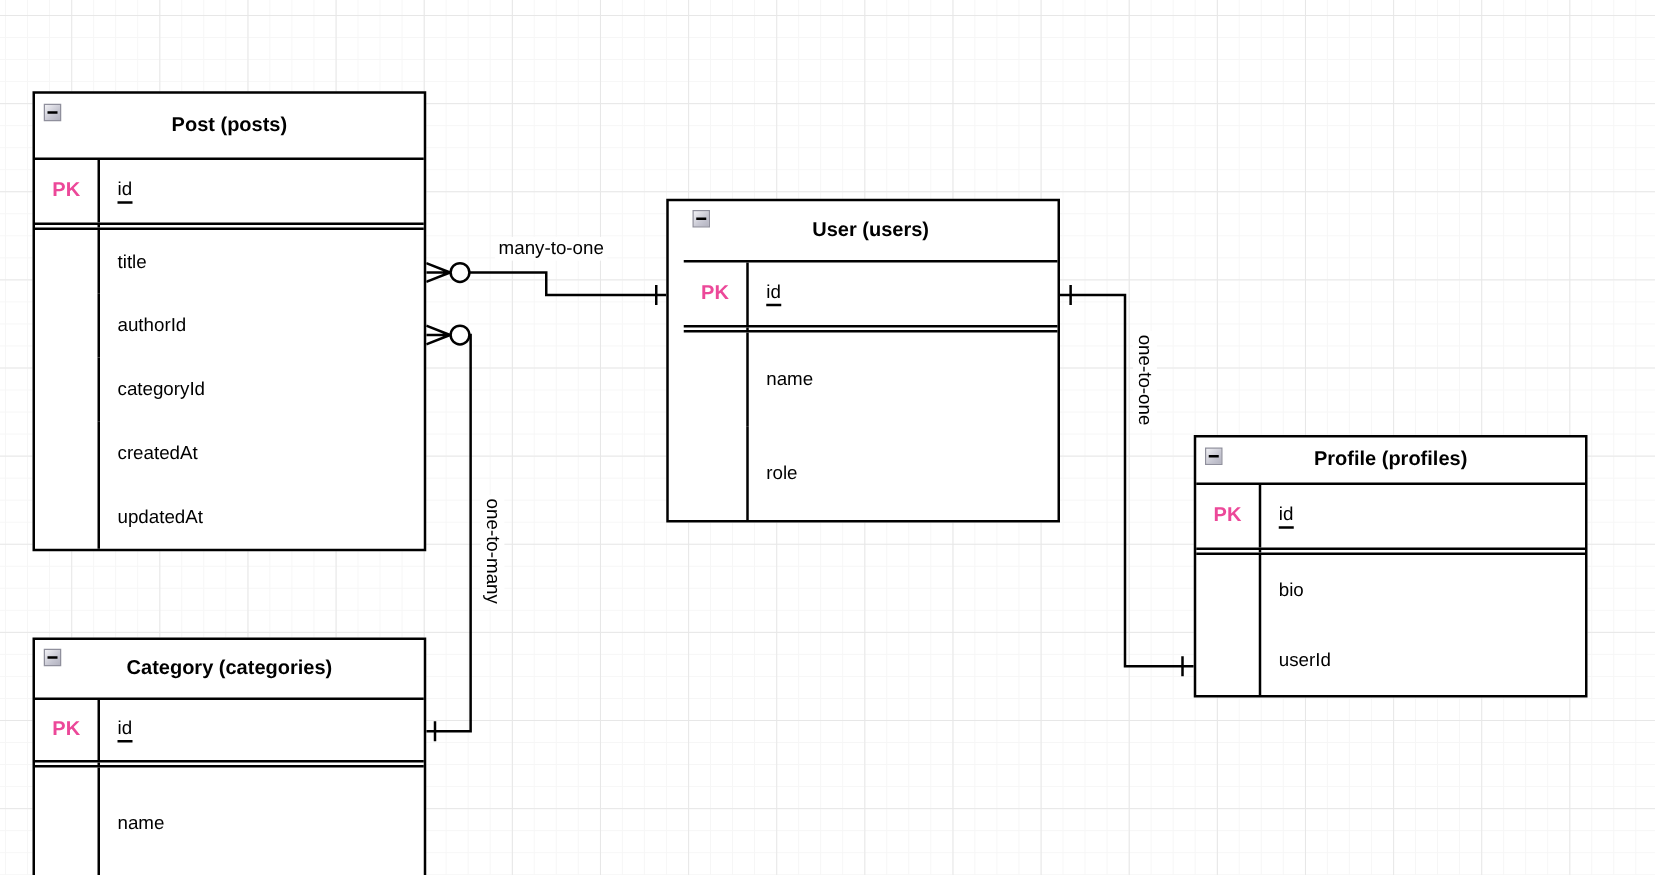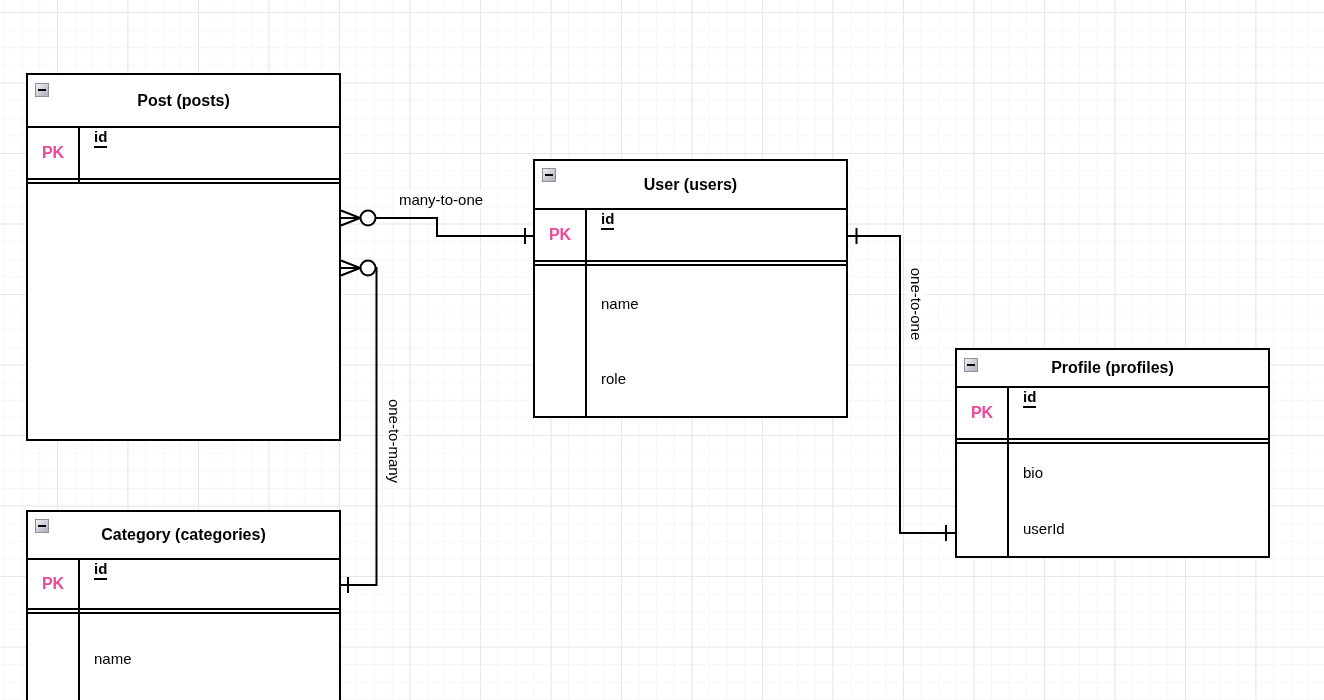--- a/index.html
+++ b/index.html
@@ -61,23 +61,23 @@
   .pk-cell{
     flex:none;
     width:52px;
     box-sizing:border-box;
     border-right:2px solid #000;
     display:flex;align-items:center;justify-content:center;
     font-weight:bold;font-size:16px;color:#ec4899;
   }
   .key-cell{
     flex:1;
-    display:flex;align-items:flex-start;
+    display:flex;align-items:center;
     padding-left:14px;
-    font-weight:bold;font-size:15px;color:#000;
+    font-weight:normal;font-size:15px;color:#000;
   }
   .key-cell .u{border-bottom:2px solid #000;padding-bottom:1px;}
   .pk-row{border-bottom:2px solid #000;}
   .double-sep{
     flex:none;height:4px;
     box-sizing:border-box;
     border-bottom:2px solid #000;
     display:flex;
   }
   .double-sep .left{flex:none;width:52px;box-sizing:border-box;border-right:2px solid #000;}
@@ -88,21 +88,21 @@
     flex:1;display:flex;align-items:center;
     padding-left:14px;
     font-size:15px;color:#000;
   }
 
   
   #entity-post    {left:26px; top:33px;  width:315px;height:368px;margin-top:40px;}
   #entity-post .entity-header{height:53px;}
   #entity-post .pk-row{height:52px;}
 
-  #entity-user    {left:533px;top:159px; width:315px;height:259px;}
+  #entity-user    {left:533px;top:159px; width:315px;height:259px;padding-left:12px;}
   #entity-user .entity-header{height:49px;}
   #entity-user .pk-row{height:52px;}
   #entity-user .collapse-icon{top:7px;}
 
   #entity-category{left:26px; top:510px; width:315px;height:195px;}
   #entity-category .entity-header{height:48px;}
   #entity-category .pk-row{height:50px;}
   #entity-category .collapse-icon{top:7px;}
 
   #entity-profile {left:955px;top:348px; width:315px;height:210px;}
@@ -169,20 +169,42 @@
     </div>
     <div class="trow pk-row">
       <div class="pk-cell">PK</div>
       <div class="key-cell">
           <span class="u">id</span>
         </div>
     </div>
     <div class="double-sep">
         <div class="left"></div>
       </div>
+    <div class="fields">
+      <div class="field-row">
+          <div class="left"></div>
+          <div class="field-cell">title</div>
+        </div>
+      <div class="field-row">
+          <div class="left"></div>
+          <div class="field-cell">authorId</div>
+        </div>
+      <div class="field-row">
+          <div class="left"></div>
+          <div class="field-cell">categoryId</div>
+        </div>
+      <div class="field-row">
+          <div class="left"></div>
+          <div class="field-cell">createdAt</div>
+        </div>
+      <div class="field-row">
+          <div class="left"></div>
+          <div class="field-cell">updatedAt</div>
+        </div>
+    </div>
   </div>
 
   <div class="entity" id="entity-user">
     <div class="entity-header">
       <div class="collapse-icon">
           <div class="minus"></div>
         </div>
       <span>User (users)</span>
     </div>
     <div class="trow pk-row">

